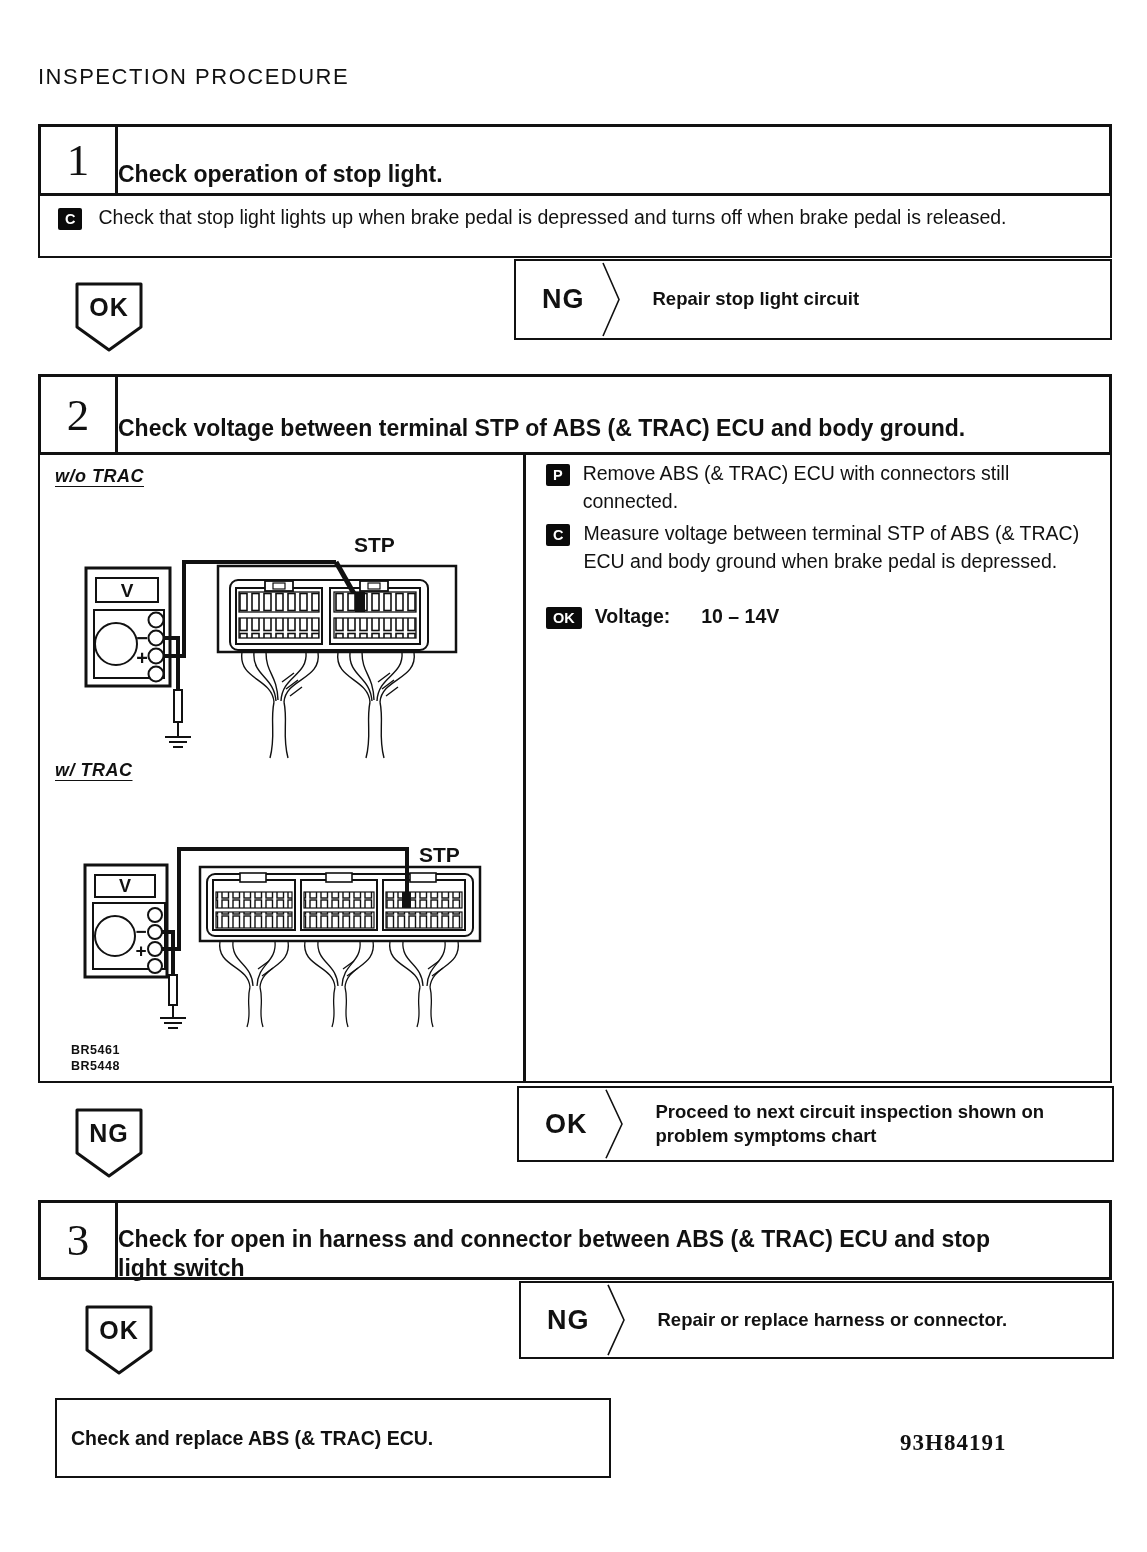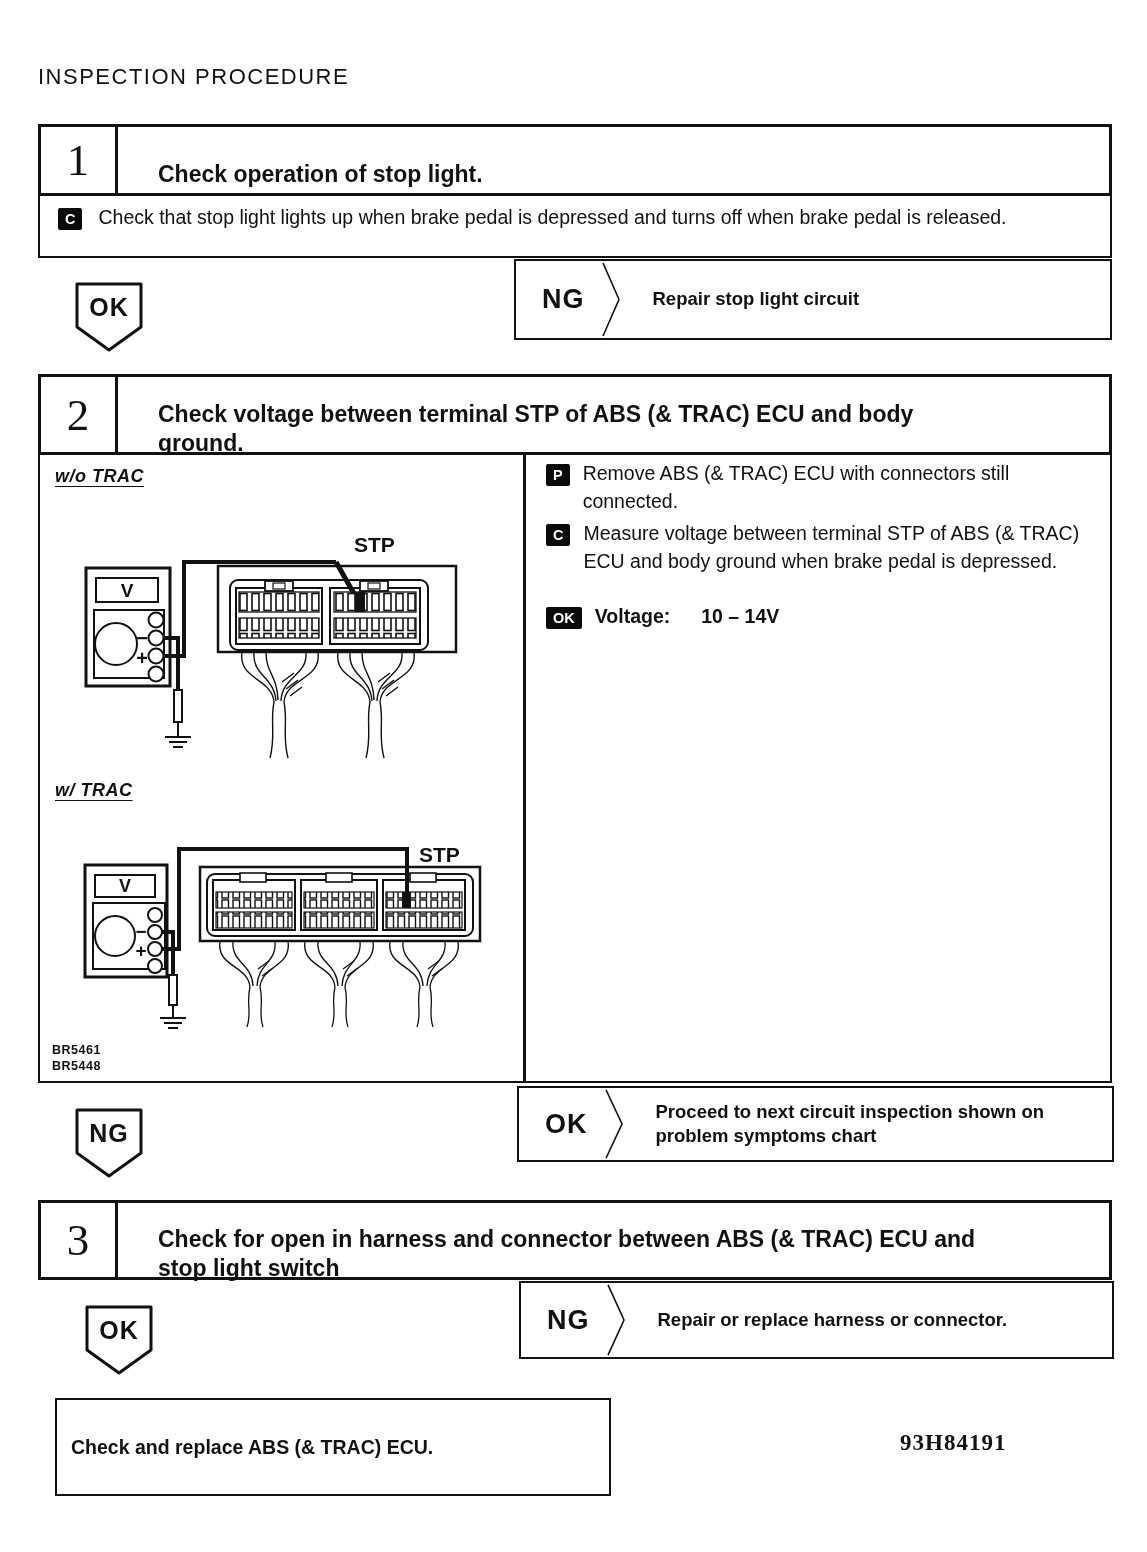--- a/index.html
+++ b/index.html
@@ -7,21 +7,21 @@
   body { font-family:"Liberation Sans", sans-serif; color:#111; }
   .page { position:relative; width:1147px; height:1552px; background:#ffffff; margin:0 auto; overflow:hidden; }
   .abs { position:absolute; }
 
   .page-title { font-size:22px; font-weight:normal; letter-spacing:1.5px; }
 
   .step-header { display:flex; border:3px solid #111; background:#fff; }
   .step-num { width:77px; flex:none; border-right:3px solid #111; display:flex; align-items:center; justify-content:center;
               font-family:"Liberation Serif", serif; font-size:45px; font-weight:500; }
   .step-title { flex:1; display:flex; align-items:center; font-weight:bold; font-size:23px; line-height:1.25;
-                padding-left:40px; padding-right:108px;margin-top:28px; }
+                padding-right:108px;margin-top:28px; }
 
   .instr-row { border:2.5px solid #111; border-top:none; display:flex; align-items:flex-start; gap:16px;
                padding:8px 18px; background:#fff; }
   .instr-text { font-size:19.5px; line-height:1.35; padding-right:30px; }
 
   .badge { background:#0a0a0a; color:#fff; font-weight:bold; font-size:14.5px; line-height:1;
            text-align:center; padding:4px 7px 3px; border-radius:2px; flex:none; margin-top:4px; }
 
   .callout { border:2.5px solid #111; display:flex; align-items:center; background:#fff; }
   .callout-label { font-size:27px; font-weight:bold; margin-left:26px; letter-spacing:1px; flex:none; }
@@ -35,21 +35,21 @@
   .content-box { border:2.5px solid #111; border-top:none; background:#fff; }
   .v-divider { position:absolute; top:0; bottom:0; width:2.5px; background:#111; }
 
   .trac-label { font-weight:bold; font-size:18px; text-decoration:underline; text-underline-offset:4px; letter-spacing:0.5px;font-style:italic; }
 
   .note { display:flex; gap:13px; width:566px; align-items:flex-start; }
   .note-text { font-size:19.5px; line-height:1.42; max-width:520px; }
   .note-bold { font-weight:bold; }
   .note-val { margin-left:18px; }
 
-  .fig-code { font-size:12.5px; font-weight:bold; line-height:1.3; letter-spacing:0.5px; }
+  .fig-code { font-size:12.5px; font-weight:bold; line-height:1.3; letter-spacing:0.5px;margin-left:19px; }
 
   .final-box { border:2.5px solid #111; display:flex; align-items:center; padding-left:14px;
                font-weight:bold; font-size:19.5px; background:#fff; }
   .doc-code { font-family:"Liberation Serif", serif; font-weight:bold; font-size:23px; letter-spacing:1px; }
 
   .dtext { font-weight:bold; fill:#111; font-family:"Liberation Sans", sans-serif; }
 </style>
 </head>
 <body>
 
@@ -154,21 +154,21 @@
       <path d="M292,120 C290,144 312,144 314,169"></path>
       <path d="M304,120 C304,142 315,142 316,168"></path>
       <path d="M356,120 C360,148 324,146 322,170"></path>
       <path d="M344,120 C346,144 320,144 319,169"></path>
       <path d="M312,170 C308,190 314,204 308,226"></path>
       <path d="M322,170 C326,190 320,204 326,226"></path>
       <path d="M320,150 l12,-9 M324,157 l12,-9 M328,164 l12,-9"></path>
     </g>
   </svg>
 
-  <div class="abs trac-label" style="left:55px; top:780px;">w/ TRAC</div>
+  <div class="abs trac-label" style="left:55px; top:760px;">w/ TRAC</div>
 
   <svg class="abs" style="left:55px; top:835px;" width="430" height="200" viewBox="0 0 430 200">
     <defs>
       <pattern id="pins2" width="11" height="16" patternUnits="userSpaceOnUse">
         <rect x="2" y="1" width="6.5" height="14" fill="#fff" stroke="#111" stroke-width="1.4"></rect>
       </pattern>
     </defs>
 
     <g>
       <rect x="30" y="30" width="82" height="112" fill="#fff" stroke="#111" stroke-width="3"></rect>
@@ -284,19 +284,19 @@
     <span class="callout-text">Repair or replace harness or connector.</span>
   </div>
 
   <div class="abs pentagon" style="left:83px; top:1303px;">
     <svg width="72" height="74" viewBox="0 0 72 74">
       <path d="M4,4 H68 V47 L36,70 L4,47 Z" fill="#fff" stroke="#111" stroke-width="3" stroke-linejoin="round"></path>
     </svg>
     <span class="pent-label">OK</span>
   </div>
 
-  <div class="abs final-box" style="left:55px; top:1398px; width:556px; height:98px;">
+  <div class="abs final-box" style="left:55px; top:1398px; width:556px; height:80px;">
     <span>Check and replace ABS (&amp; TRAC) ECU.</span>
   </div>
 
   <div class="abs doc-code" style="left:900px; top:1430px;">93H84191</div>
 
 </div>
 
 </body></html>

